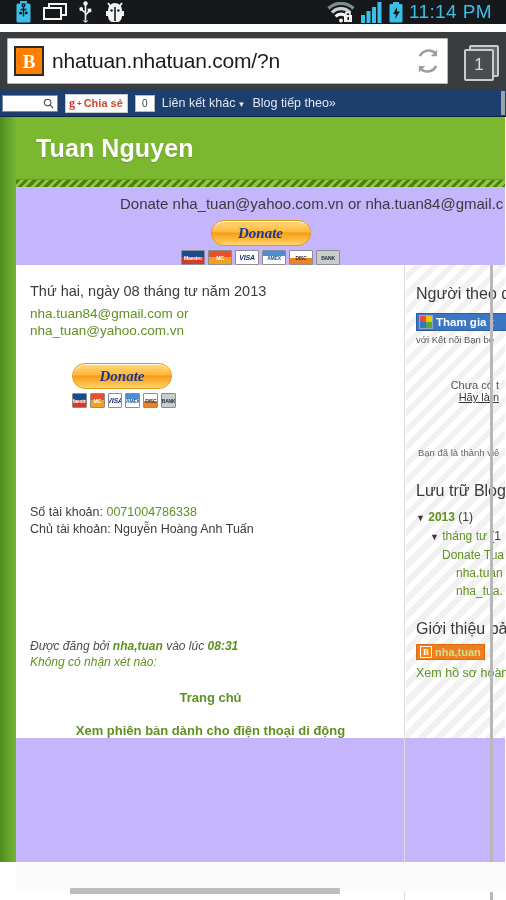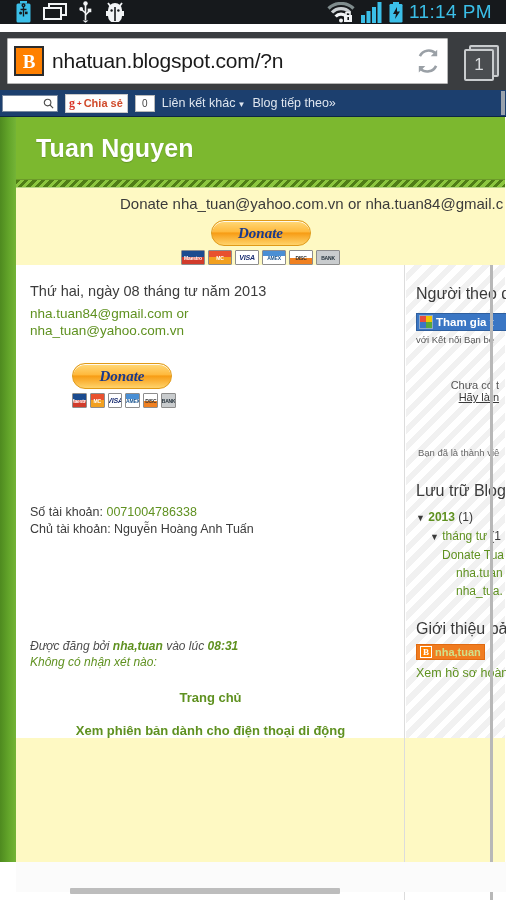--- a/index.html
+++ b/index.html
@@ -96,21 +96,21 @@
   .page {
     position: absolute; top: 117px; left: 0; width: 506px; height: 783px;
     background: #ffffff; overflow: hidden;
   }
   .leftgreen {
     position: absolute; left: 0; top: 0; width: 16px; height: 745px;
     background: linear-gradient(to right, #4e8a1f 0%, #63a52a 55%, #74b437 100%);
   }
   .content-wrap {
     position: absolute; left: 16px; top: 0; width: 489px; height: 745px;
-    background: #fef9c3;
+    background: #c4b5fd;
   }
 
   
   .blog-header {
     height: 62px; background: #7cb82f;
     display: flex; align-items: center; padding-left: 20px;
     position: relative;
   }
   .blog-title {
     color: #ffffff; font-size: 25px; font-weight: bold;
@@ -334,21 +334,21 @@
         <rect x="0.5" y="2" width="13" height="18.5" rx="1.2" fill="#3bbfe8"></rect>
         <path d="M8 5 L4 12 h3 l-1 5 l5 -7.5 h-3 z" fill="#16191c"></path>
       </svg>
       <span class="sb-clock">11:14 PM</span>
     </div>
   </div>
 
   <div class="browser-bar">
     <div class="urlbox">
       <span class="favicon">B</span>
-      <span class="urltext">nhatuan.blogspot.com/?n</span>
+      <span class="urltext">nhatuan.nhatuan.com/?n</span>
       <svg class="reload" viewBox="0 0 24 24">
         <path d="M19 5 a9 9 0 0 0 -14.5 2.5" stroke="#9aa0a6" stroke-width="2.4" fill="none"></path>
         <path d="M5 19 a9 9 0 0 0 14.5 -2.5" stroke="#9aa0a6" stroke-width="2.4" fill="none"></path>
         <path d="M20.5 1.5 l0 6 l-6 0 z" fill="#9aa0a6"></path>
         <path d="M3.5 22.5 l0 -6 l6 0 z" fill="#9aa0a6"></path>
       </svg>
     </div>
     <div class="tabcount">
       <span class="sheet-back"></span>
       <span class="sheet-front">1</span>

